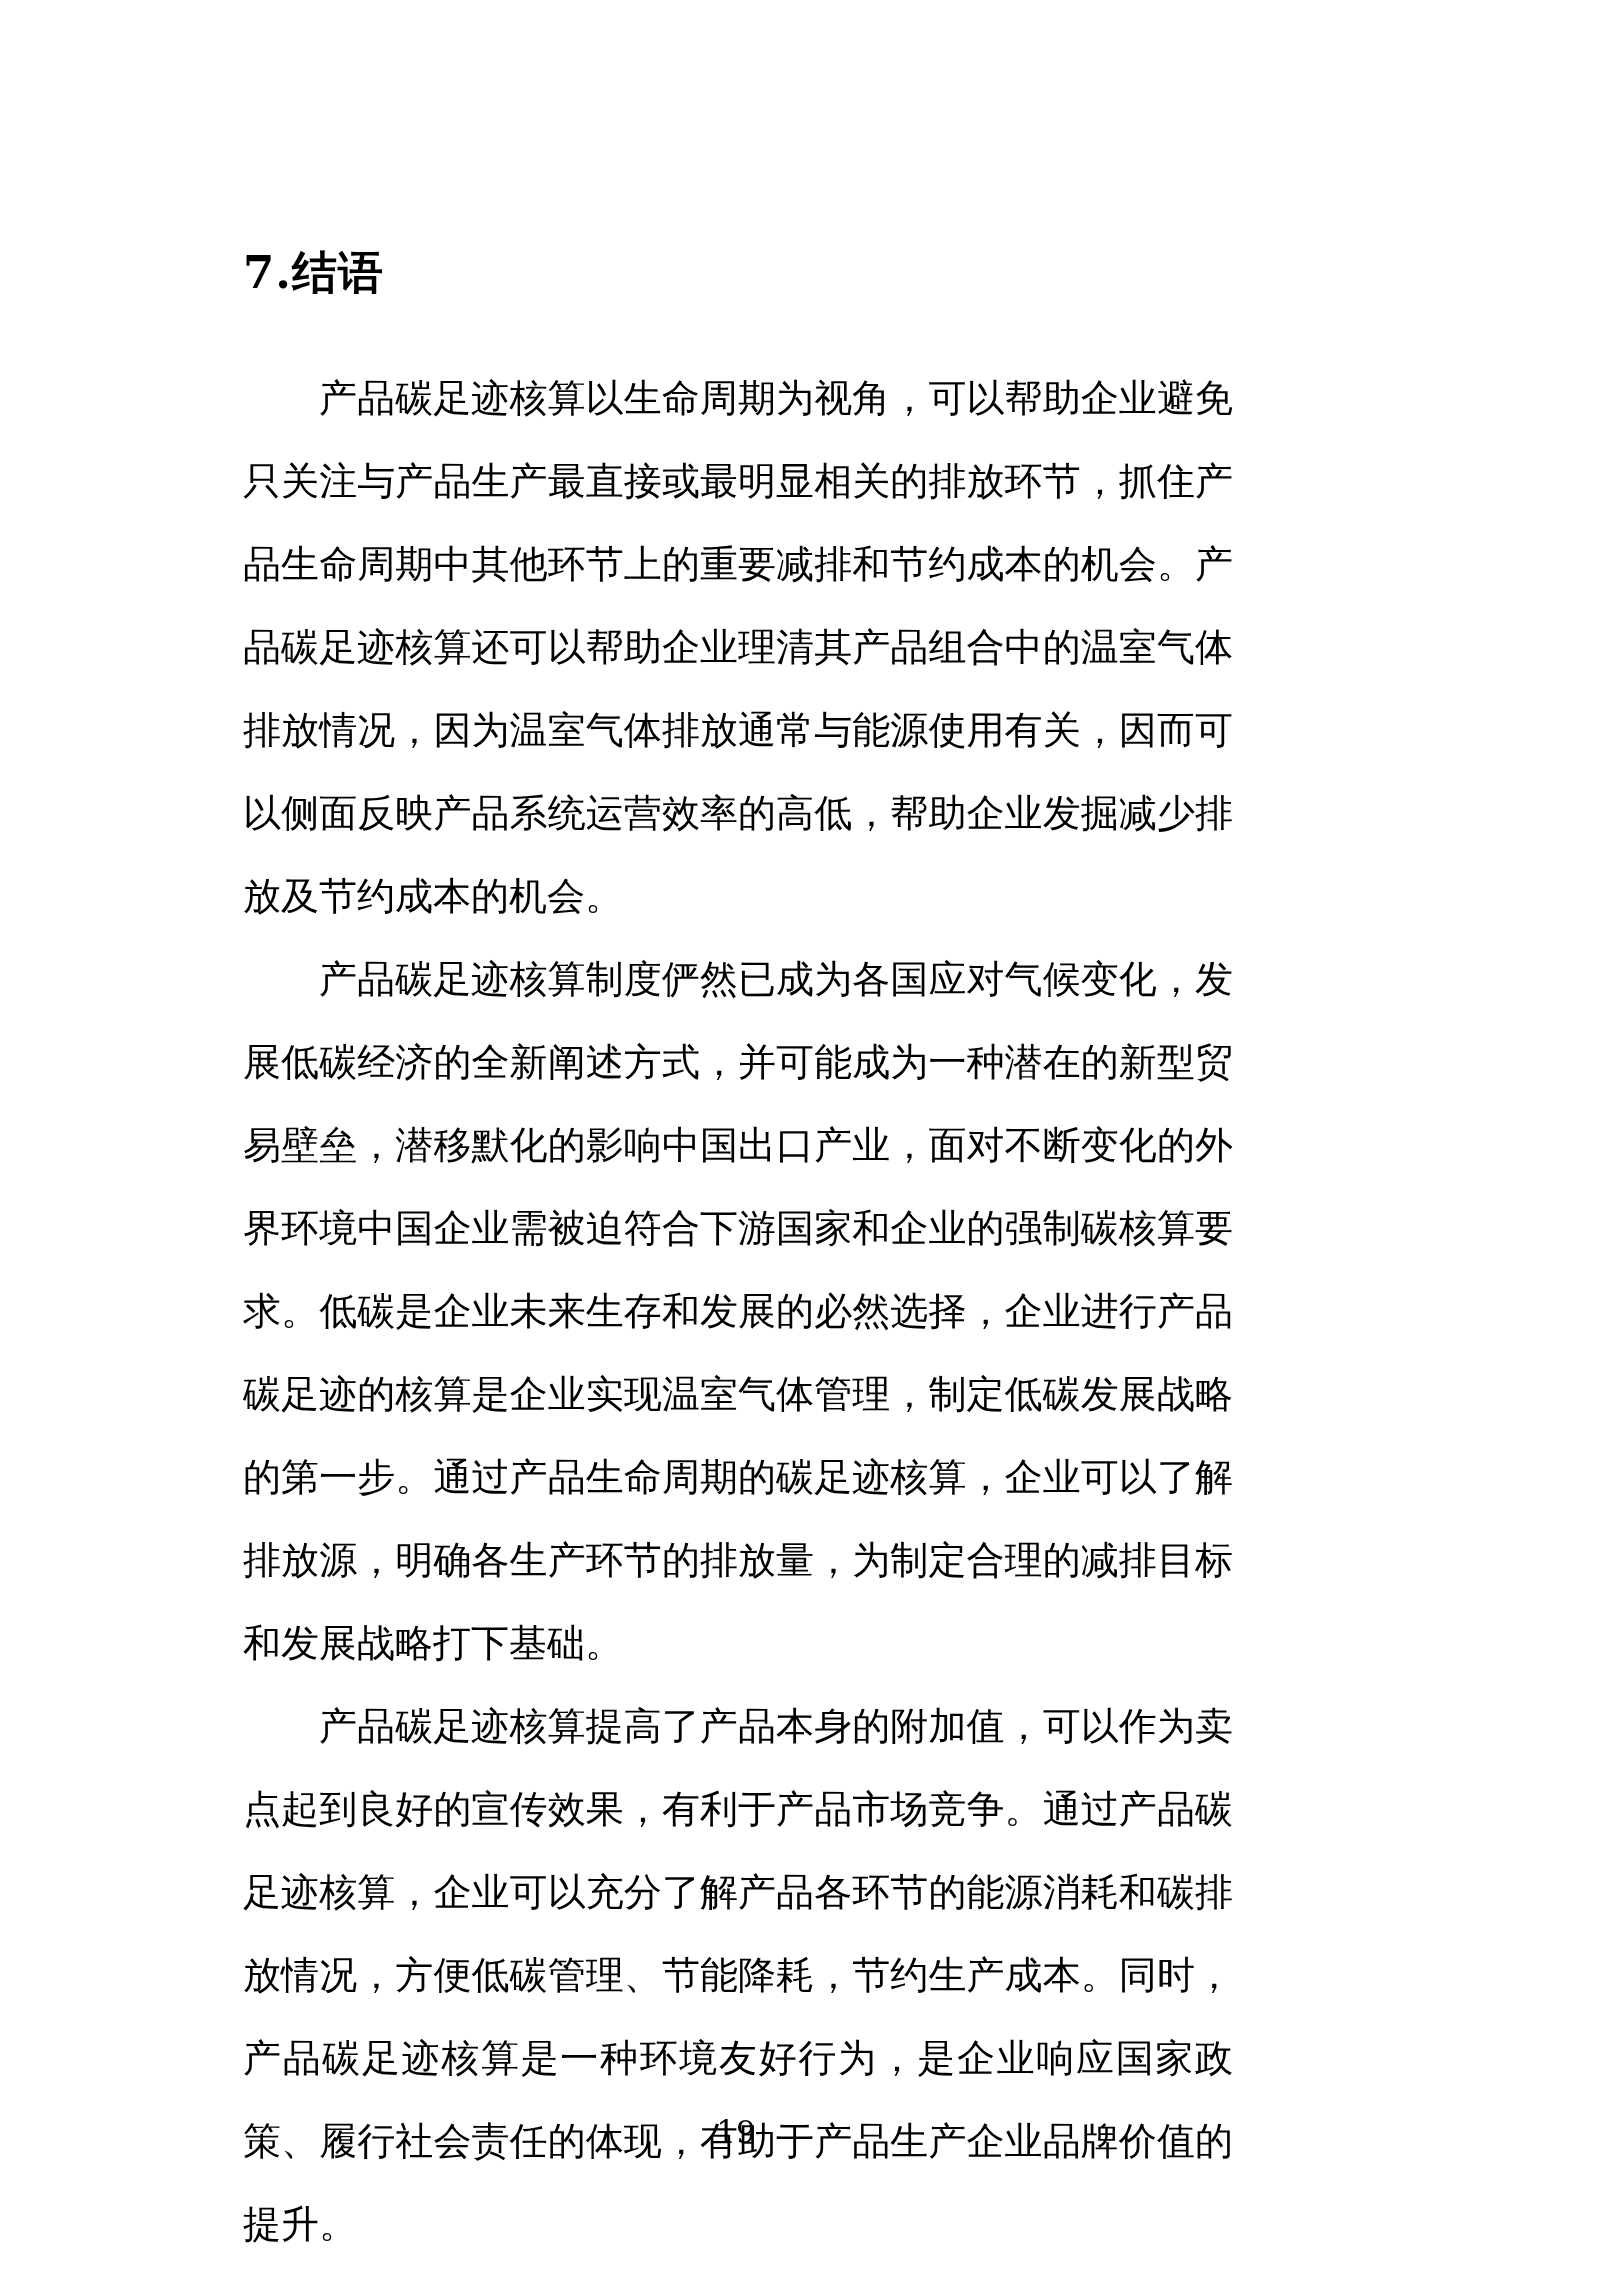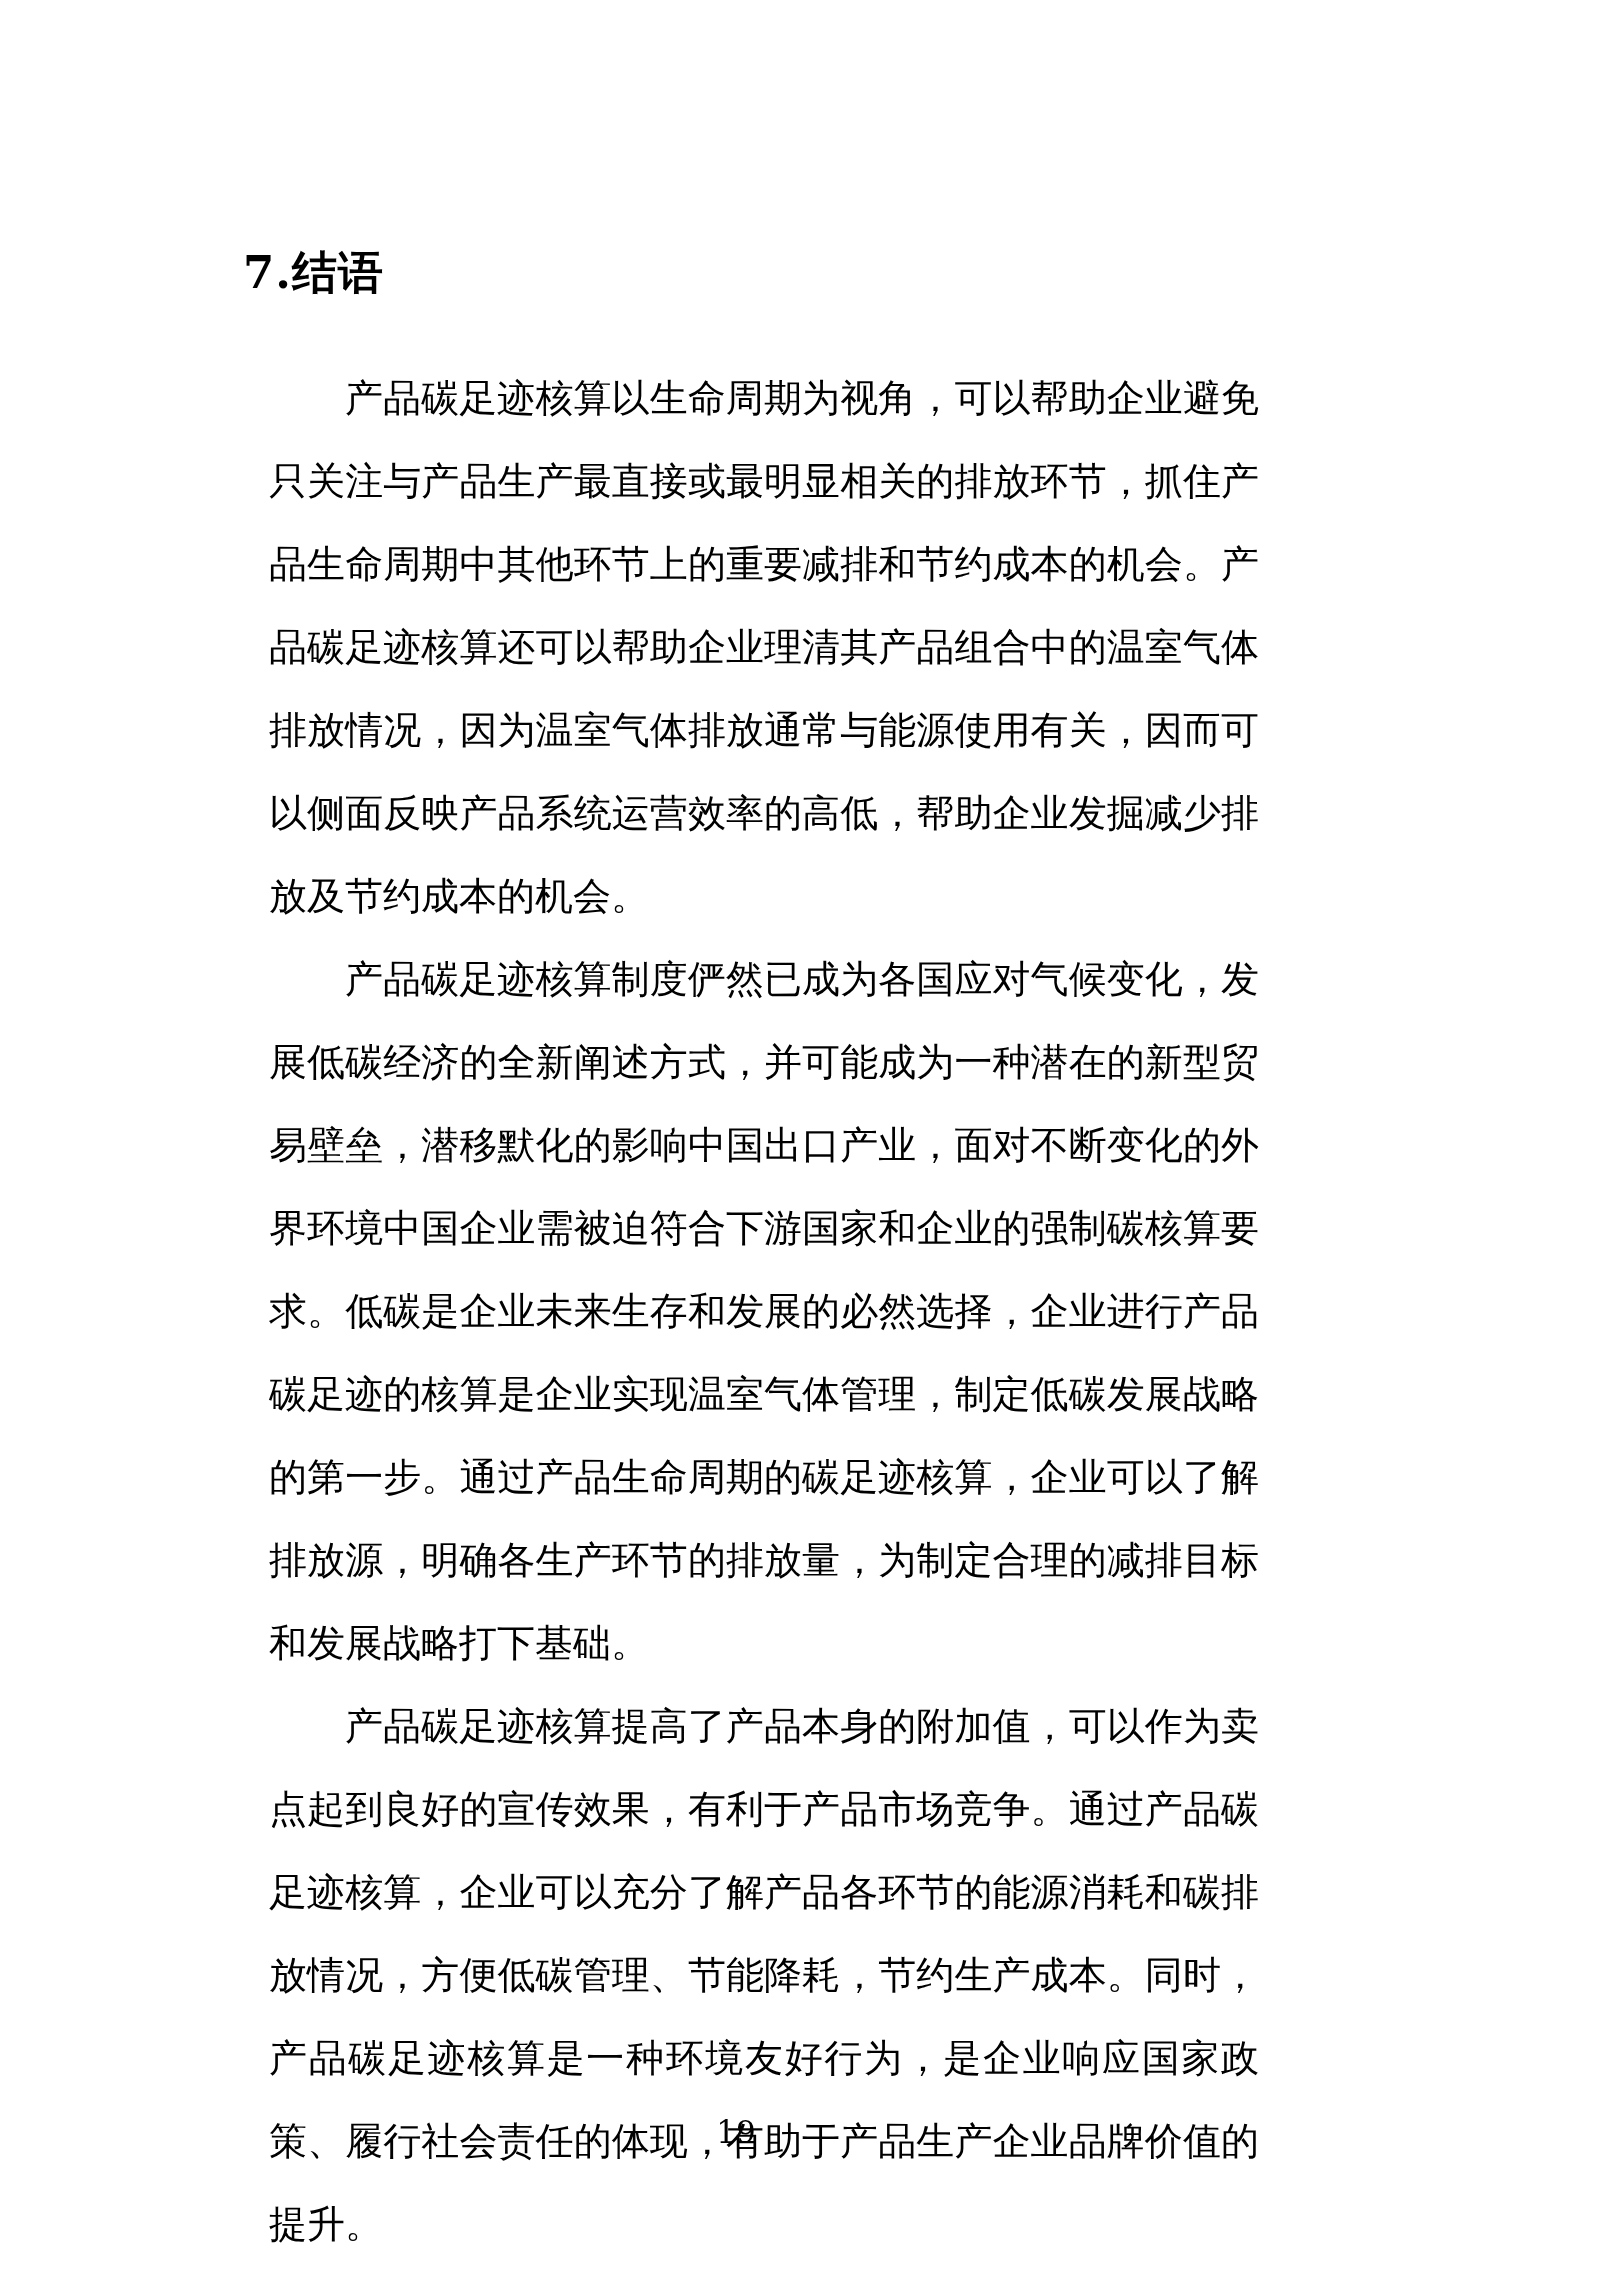--- a/index.html
+++ b/index.html
@@ -24,21 +24,20 @@
   }
   .heading {
     font-size: 45px;
     font-weight: bold;
     line-height: 1.1;
     margin: 0 0 59px 0;
     letter-spacing: 1px;
   }
   .body-text {
     width: 100%;
-    margin-left: 26px;
   }
   .para {
     font-size: 38px;
     line-height: 83px;
     margin: 0;
     text-align: justify;
     text-justify: inter-ideograph;
     text-indent: 2em;
     word-break: break-all;
     overflow-wrap: anywhere;

